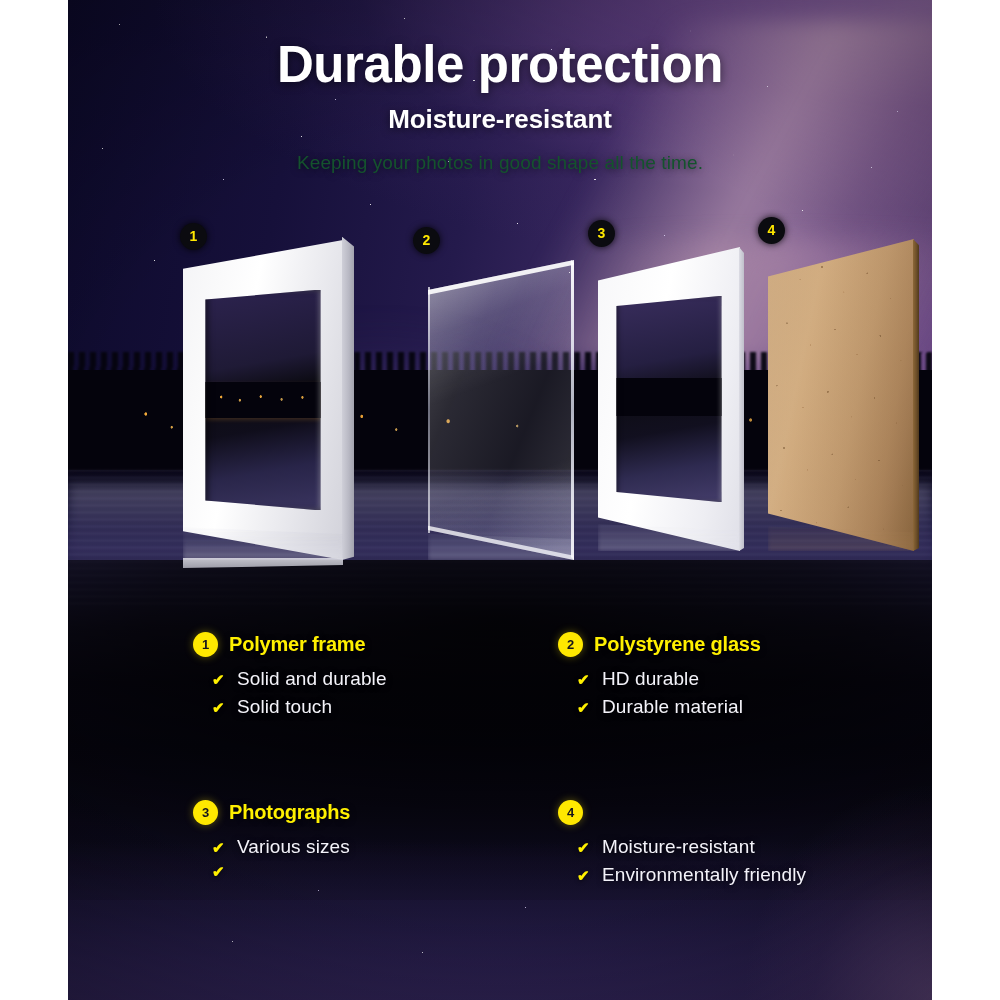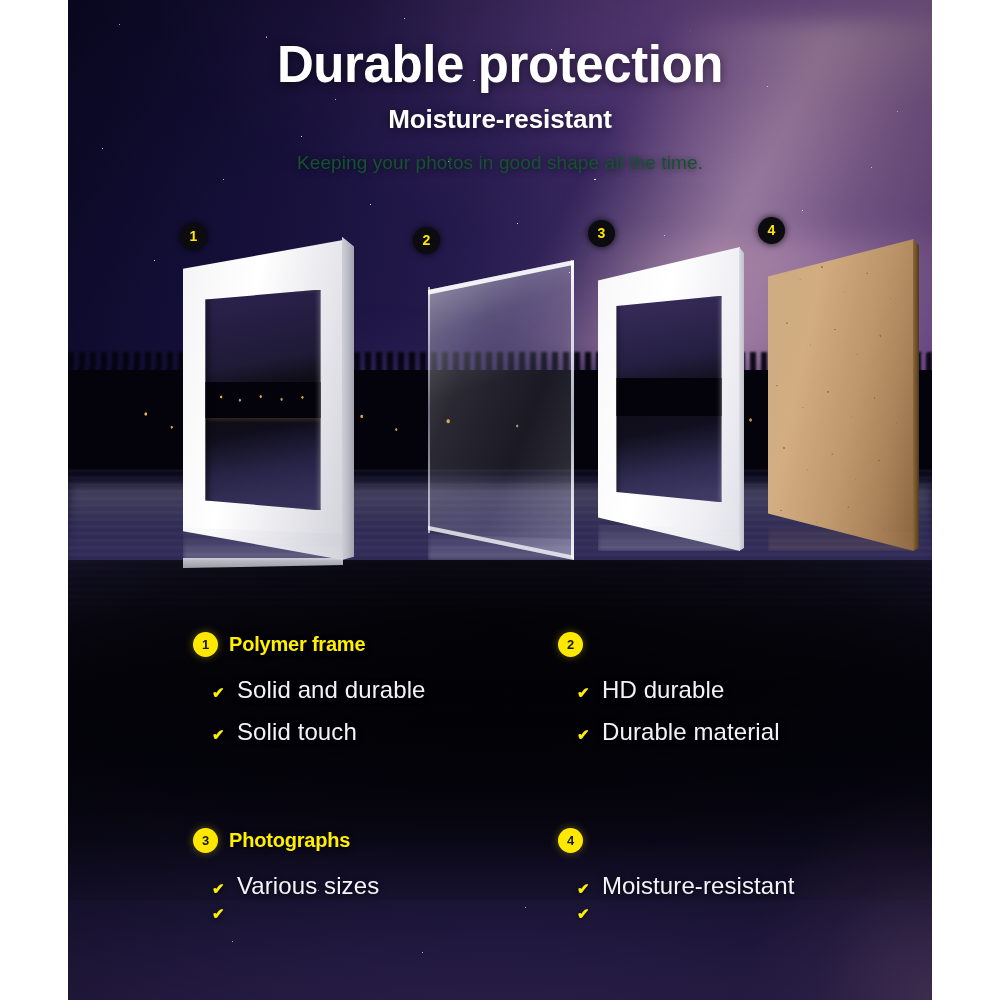--- a/index.html
+++ b/index.html
@@ -262,21 +262,21 @@
   .fhead{display:flex;align-items:center;gap:11px;margin-bottom:11px;}
   .badge-yellow{width:25px;height:25px;border-radius:50%;background:#ffe800;
     color:#15151c;font-size:13px;font-weight:bold;line-height:25px;text-align:center;
     flex:0 0 auto;box-shadow:0 0 8px rgba(255,232,0,.35);}
   .ftitle{font-size:20px;font-weight:bold;color:#fff000;letter-spacing:-.2px;
     text-shadow:0 1px 6px rgba(0,0,0,.65);}
 
   .fitem{display:flex;align-items:baseline;gap:11px;margin:0 0 6px 19px;}
   .check{color:#fff000;font-size:15px;font-weight:bold;line-height:1;flex:0 0 14px;
     text-shadow:0 1px 4px rgba(0,0,0,.6);}
-  .ftext{font-size:24px;color:#f4f3fa;letter-spacing:.1px;text-shadow:0 1px 6px rgba(0,0,0,.7);margin-top:8px;}
+  .ftext{font-size:19px;color:#f4f3fa;letter-spacing:.1px;text-shadow:0 1px 6px rgba(0,0,0,.7);}
 </style>
 </head>
 <body>
 
 <div id="page">
 
   <div id="photo">
     <div class="sky"></div>
     <div class="cloudband"></div>
     <div class="cloudband2"></div>
@@ -362,20 +362,21 @@
         </div>
         <div class="fitem">
           <span class="check">✔</span>
           <span class="ftext">Solid touch</span>
         </div>
       </div>
 
       <div class="fcol right">
         <div class="fhead">
           <div class="badge-yellow">2</div>
+          <div class="ftitle">Polystyrene glass</div>
         </div>
         <div class="fitem">
           <span class="check">✔</span>
           <span class="ftext">HD durable</span>
         </div>
         <div class="fitem">
           <span class="check">✔</span>
           <span class="ftext">Durable material</span>
         </div>
       </div>
@@ -399,18 +400,19 @@
       <div class="fcol right">
         <div class="fhead">
           <div class="badge-yellow">4</div>
         </div>
         <div class="fitem">
           <span class="check">✔</span>
           <span class="ftext">Moisture-resistant</span>
         </div>
         <div class="fitem">
           <span class="check">✔</span>
+          <span class="ftext">Environmentally friendly</span>
         </div>
       </div>
     </div>
 
   </div>
 </div>
 
 </body></html>

